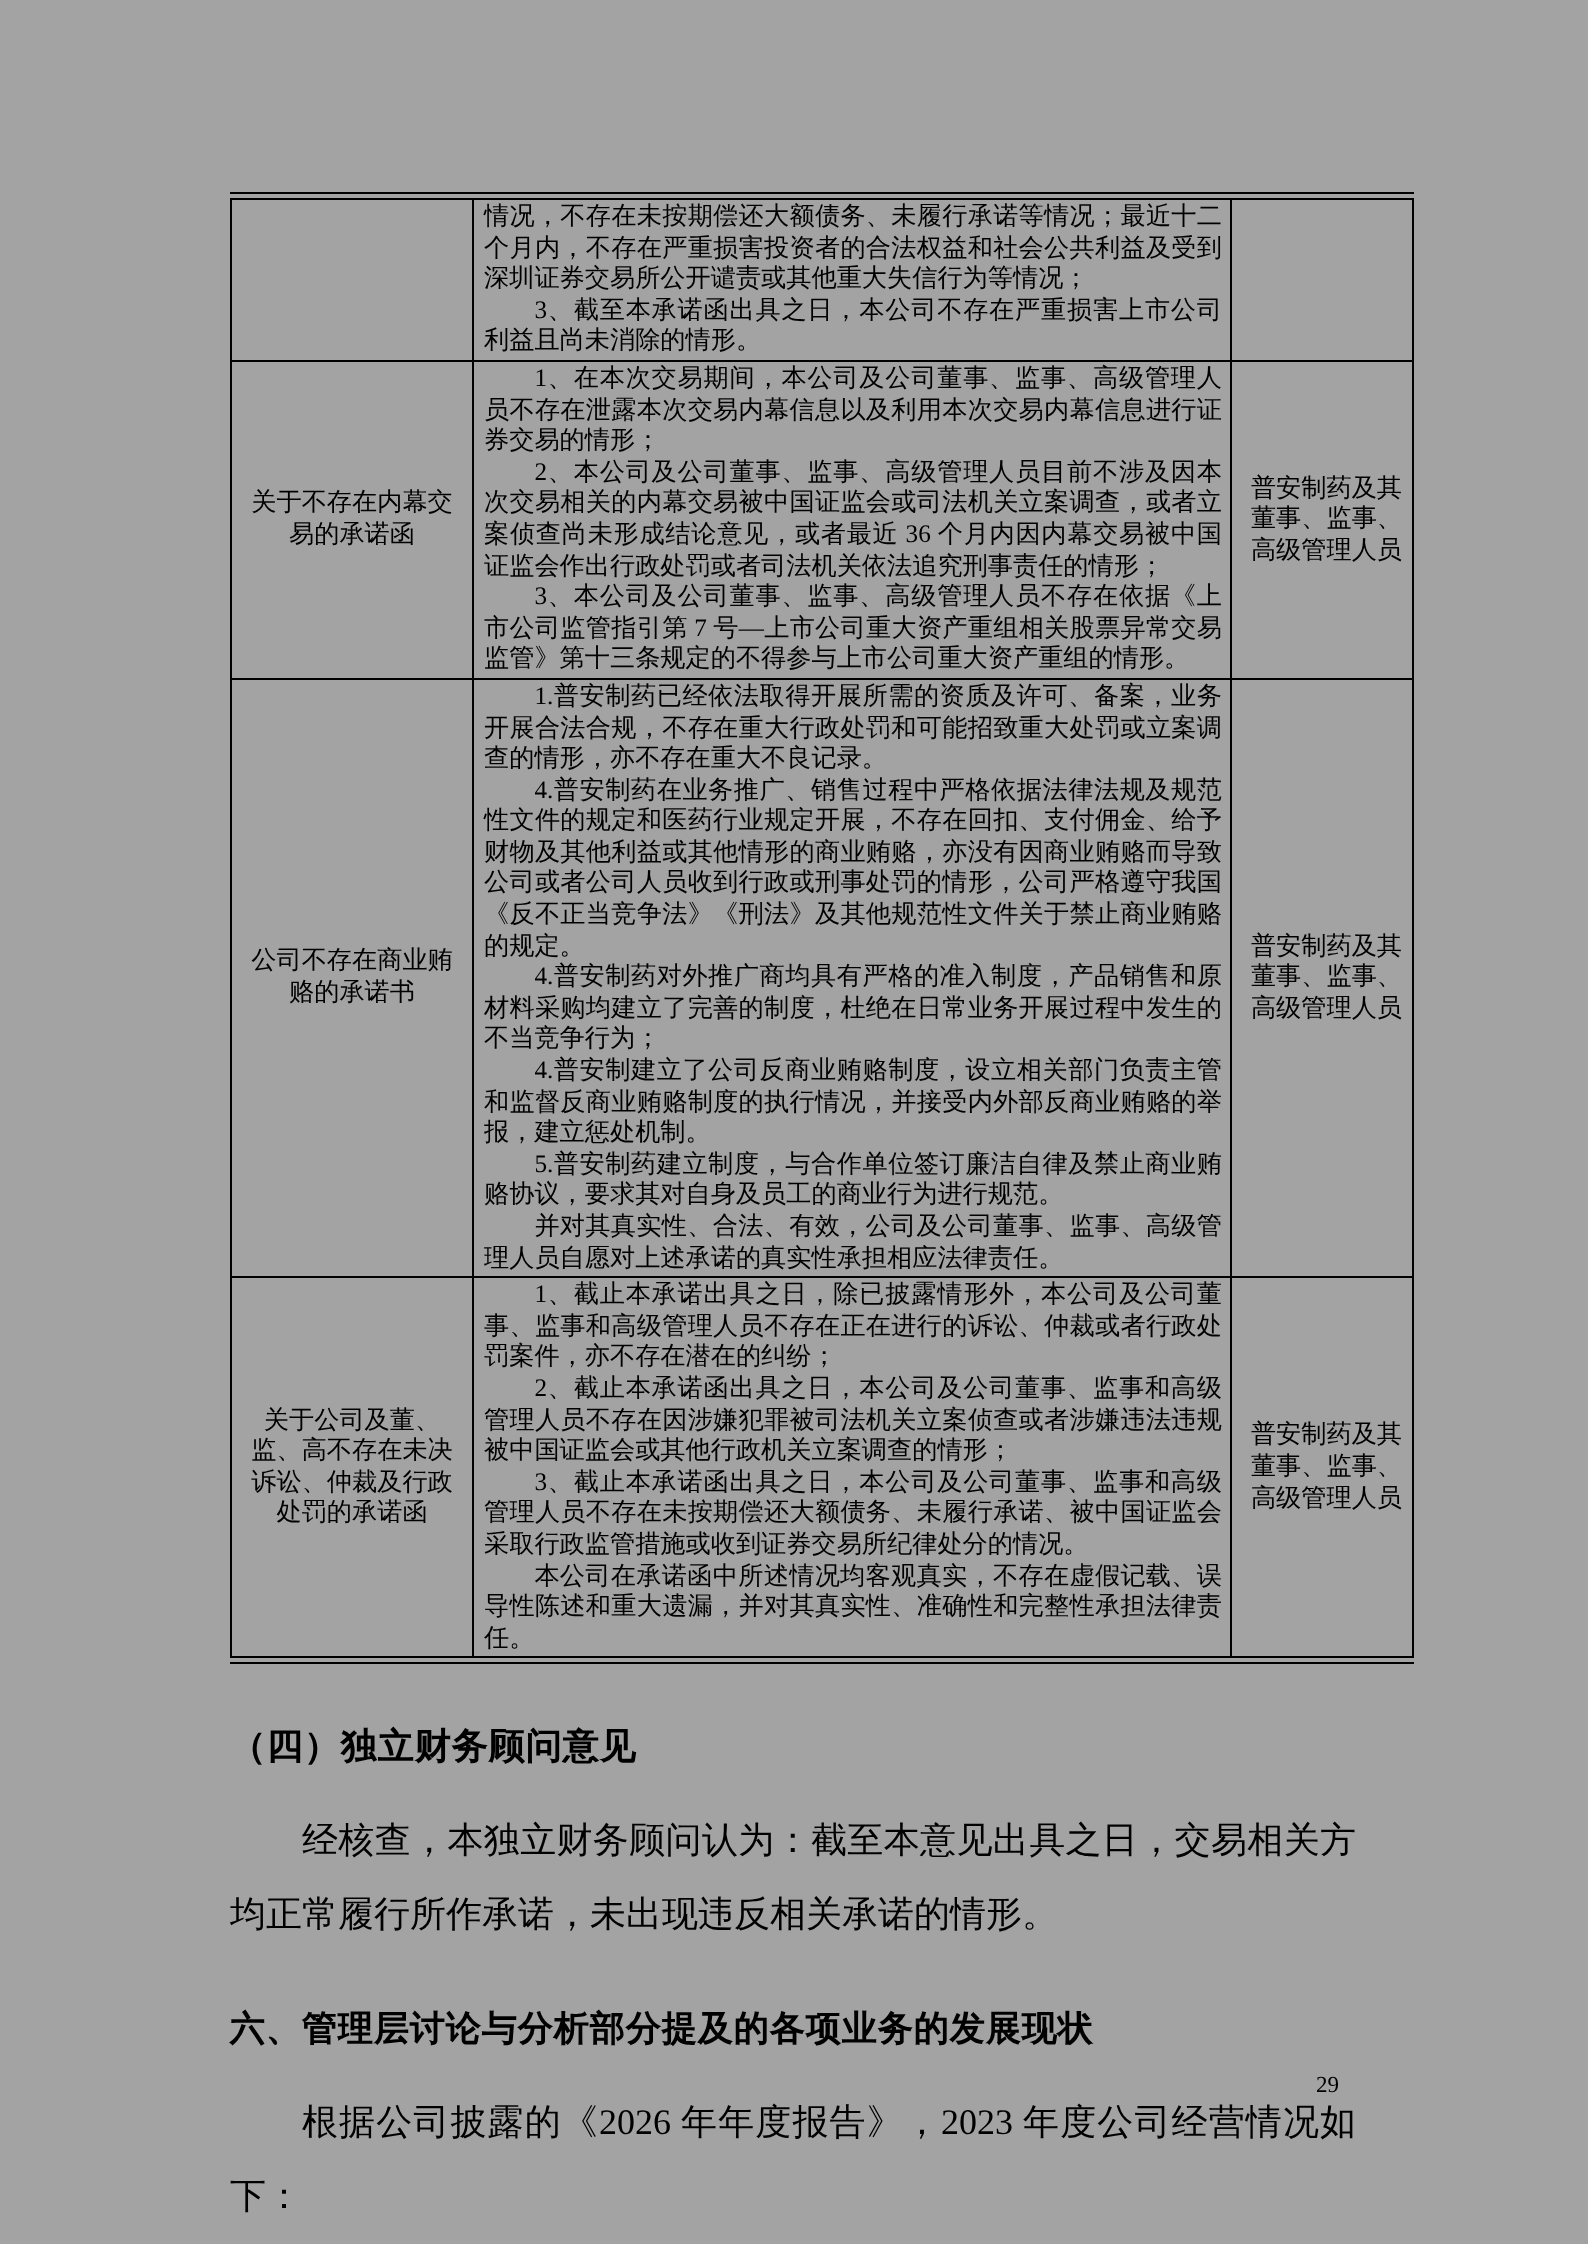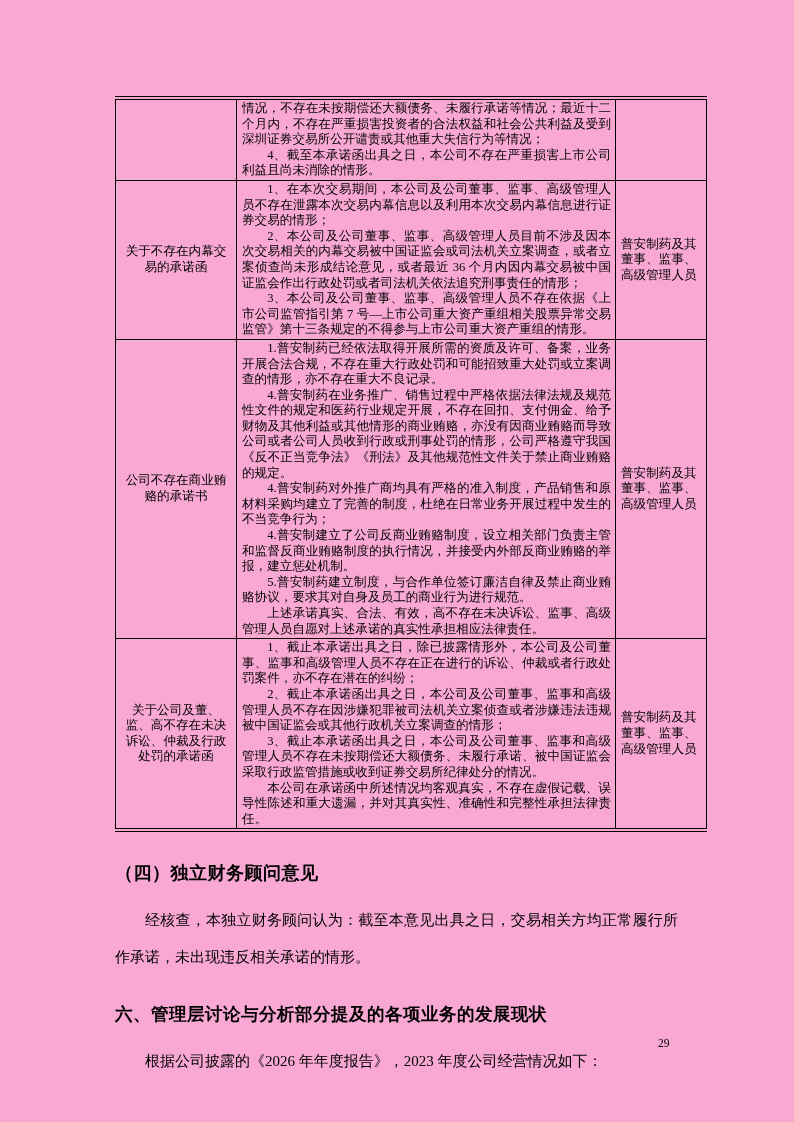--- a/index.html
+++ b/index.html
@@ -1,21 +1,21 @@
 <!DOCTYPE html>
 <html><head>
 <meta charset="utf-8">
 <style>
   html, body { margin: 0; padding: 0; background: #888; }
   .page {
     position: relative;
     width: 794px;
     height: 1122px;
     margin: 0 auto;
-    background: #f9a8d4;
+    background: #a3a3a3;
     font-family: "Liberation Serif", "DejaVu Serif", serif;
     color: #000;
     overflow: hidden;
   }
   .content {
     position: absolute;
     top: 96px;
     left: 115px;
     width: 563px;
   }
@@ -38,39 +38,39 @@
     padding: 2px 5px;
   }
   td.cell-content {
     width: 369px;
     padding: 1px 4px 1px 5px;
     text-align: justify;
     vertical-align: top;
   }
   td.cell-party {
     width: 80px;
-    text-align: left;
+    text-align: right;
     padding: 2px 5px;
   }
   td.cell-content p.para {
     margin: 0;
     text-align: justify;
     text-justify: inter-ideograph;
   }
   td.cell-content p.para.indent { text-indent: 2em; }
   .section-heading-l2 {
     margin: 29px 0 0 0;
     font-family: "Liberation Sans", "DejaVu Sans", sans-serif;
     font-weight: bold;
     font-size: 18px;
     letter-spacing: 0.5px;
   }
   .body-paragraph {
     margin: 17px 0 0 0;
-    font-size: 15px;
+    font-size: 18px;
     line-height: 37px;
     text-indent: 2em;
     text-align: justify;
   }
   .section-heading-l1 {
     margin: 26px 0 0 0;
     font-family: Liberation Sans, sans-serif;
     font-weight: bold;
     font-size: 17.5px;
     letter-spacing: 0.5px;
@@ -87,42 +87,42 @@
 
 <div class="page">
   <div class="content">
 
     <table class="doc-table">
       <tbody>
           <tr>
             <td class="cell-title"></td>
             <td class="cell-content">
               <p class="para">情况，不存在未按期偿还大额债务、未履行承诺等情况；最近十二个月内，不存在严重损害投资者的合法权益和社会公共利益及受到深圳证券交易所公开谴责或其他重大失信行为等情况；</p>
-              <p class="para indent">4、截至本承诺函出具之日，本公司不存在严重损害上市公司利益且尚未消除的情形。</p>
+              <p class="para indent">3、截至本承诺函出具之日，本公司不存在严重损害上市公司利益且尚未消除的情形。</p>
             </td>
             <td class="cell-party"></td>
           </tr>
           <tr>
             <td class="cell-title">关于不存在内幕交易的承诺函</td>
             <td class="cell-content">
               <p class="para indent">1、在本次交易期间，本公司及公司董事、监事、高级管理人员不存在泄露本次交易内幕信息以及利用本次交易内幕信息进行证券交易的情形；</p>
               <p class="para indent">2、本公司及公司董事、监事、高级管理人员目前不涉及因本次交易相关的内幕交易被中国证监会或司法机关立案调查，或者立案侦查尚未形成结论意见，或者最近 36 个月内因内幕交易被中国证监会作出行政处罚或者司法机关依法追究刑事责任的情形；</p>
               <p class="para indent">3、本公司及公司董事、监事、高级管理人员不存在依据《上市公司监管指引第 7 号—上市公司重大资产重组相关股票异常交易监管》第十三条规定的不得参与上市公司重大资产重组的情形。</p>
             </td>
             <td class="cell-party">普安制药及其董事、监事、高级管理人员</td>
           </tr>
           <tr>
             <td class="cell-title">公司不存在商业贿赂的承诺书</td>
             <td class="cell-content">
               <p class="para indent">1.普安制药已经依法取得开展所需的资质及许可、备案，业务开展合法合规，不存在重大行政处罚和可能招致重大处罚或立案调查的情形，亦不存在重大不良记录。</p>
               <p class="para indent">4.普安制药在业务推广、销售过程中严格依据法律法规及规范性文件的规定和医药行业规定开展，不存在回扣、支付佣金、给予财物及其他利益或其他情形的商业贿赂，亦没有因商业贿赂而导致公司或者公司人员收到行政或刑事处罚的情形，公司严格遵守我国《反不正当竞争法》《刑法》及其他规范性文件关于禁止商业贿赂的规定。</p>
               <p class="para indent">4.普安制药对外推广商均具有严格的准入制度，产品销售和原材料采购均建立了完善的制度，杜绝在日常业务开展过程中发生的不当竞争行为；</p>
               <p class="para indent">4.普安制建立了公司反商业贿赂制度，设立相关部门负责主管和监督反商业贿赂制度的执行情况，并接受内外部反商业贿赂的举报，建立惩处机制。</p>
               <p class="para indent">5.普安制药建立制度，与合作单位签订廉洁自律及禁止商业贿赂协议，要求其对自身及员工的商业行为进行规范。</p>
-              <p class="para indent">上述承诺真实、合法、有效，高不存在未决诉讼、监事、高级管理人员自愿对上述承诺的真实性承担相应法律责任。</p>
+              <p class="para indent">并对其真实性、合法、有效，公司及公司董事、监事、高级管理人员自愿对上述承诺的真实性承担相应法律责任。</p>
             </td>
             <td class="cell-party">普安制药及其董事、监事、高级管理人员</td>
           </tr>
           <tr>
             <td class="cell-title">关于公司及董、监、高不存在未决诉讼、仲裁及行政处罚的承诺函</td>
             <td class="cell-content">
               <p class="para indent">1、截止本承诺出具之日，除已披露情形外，本公司及公司董事、监事和高级管理人员不存在正在进行的诉讼、仲裁或者行政处罚案件，亦不存在潜在的纠纷；</p>
               <p class="para indent">2、截止本承诺函出具之日，本公司及公司董事、监事和高级管理人员不存在因涉嫌犯罪被司法机关立案侦查或者涉嫌违法违规被中国证监会或其他行政机关立案调查的情形；</p>
               <p class="para indent">3、截止本承诺函出具之日，本公司及公司董事、监事和高级管理人员不存在未按期偿还大额债务、未履行承诺、被中国证监会采取行政监管措施或收到证券交易所纪律处分的情况。</p>
               <p class="para indent">本公司在承诺函中所述情况均客观真实，不存在虚假记载、误导性陈述和重大遗漏，并对其真实性、准确性和完整性承担法律责任。</p>

